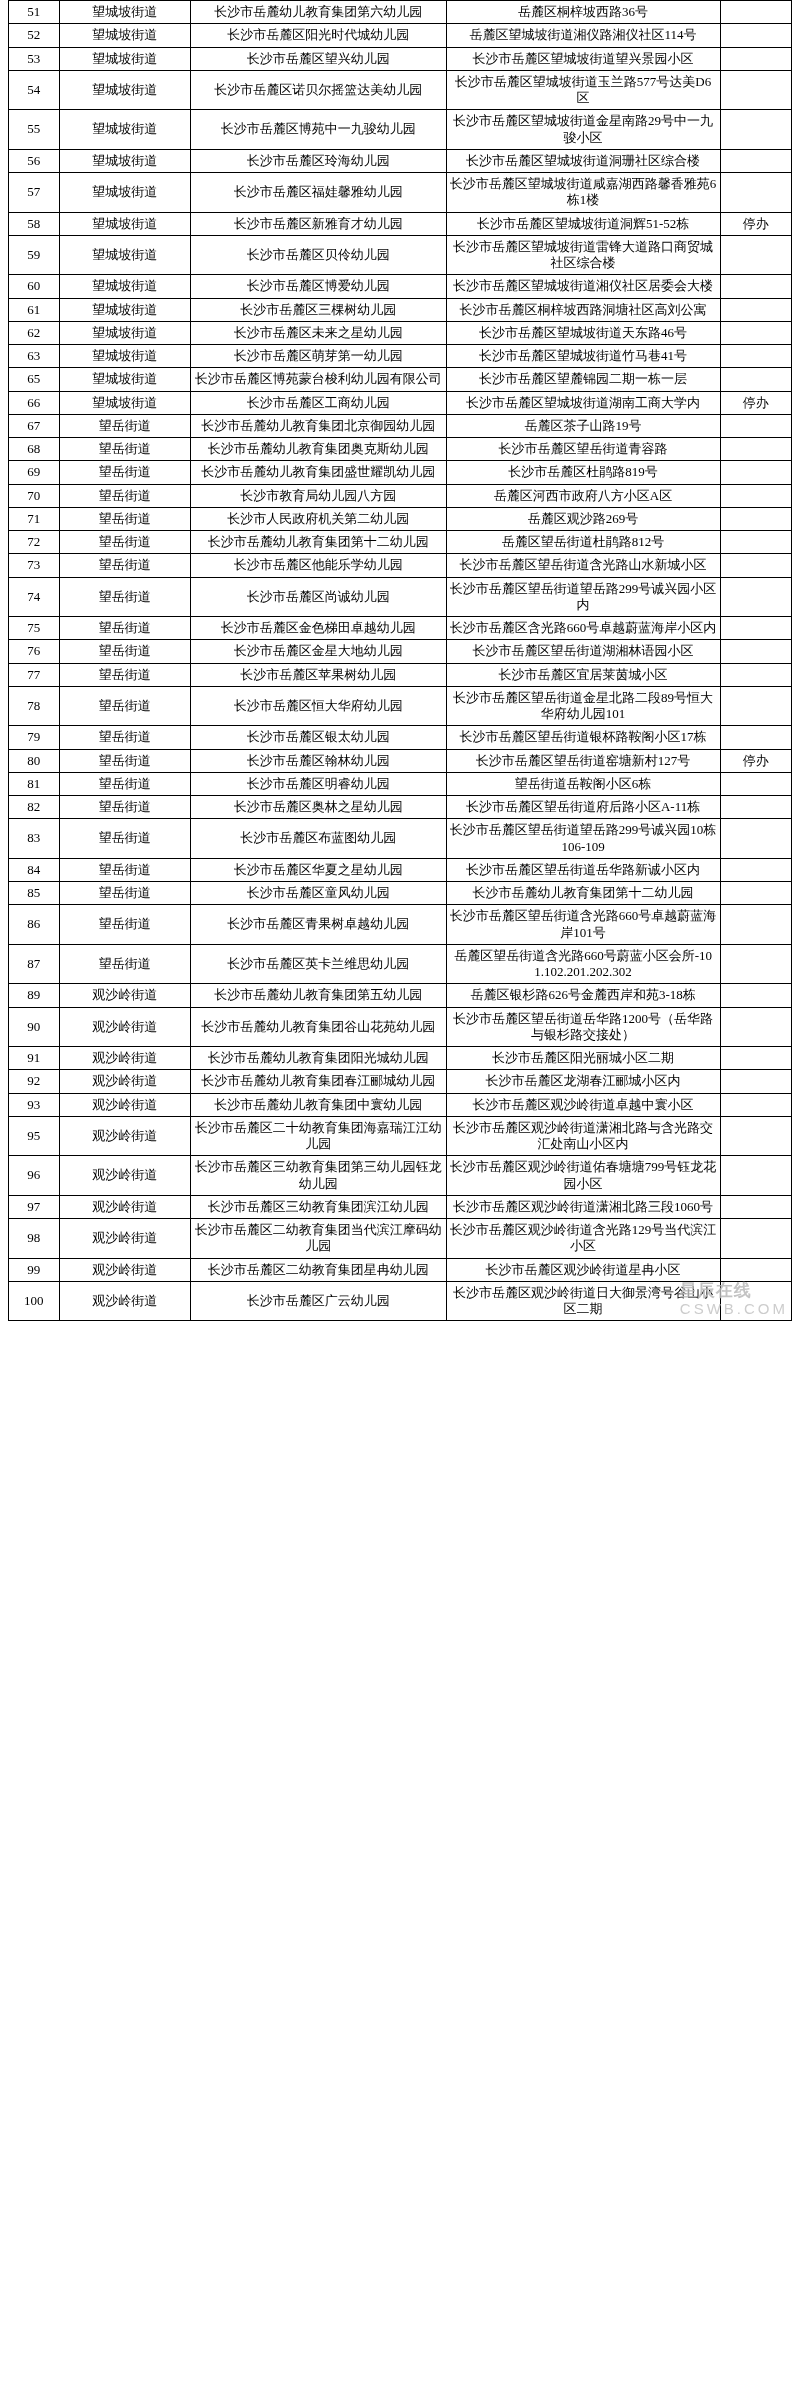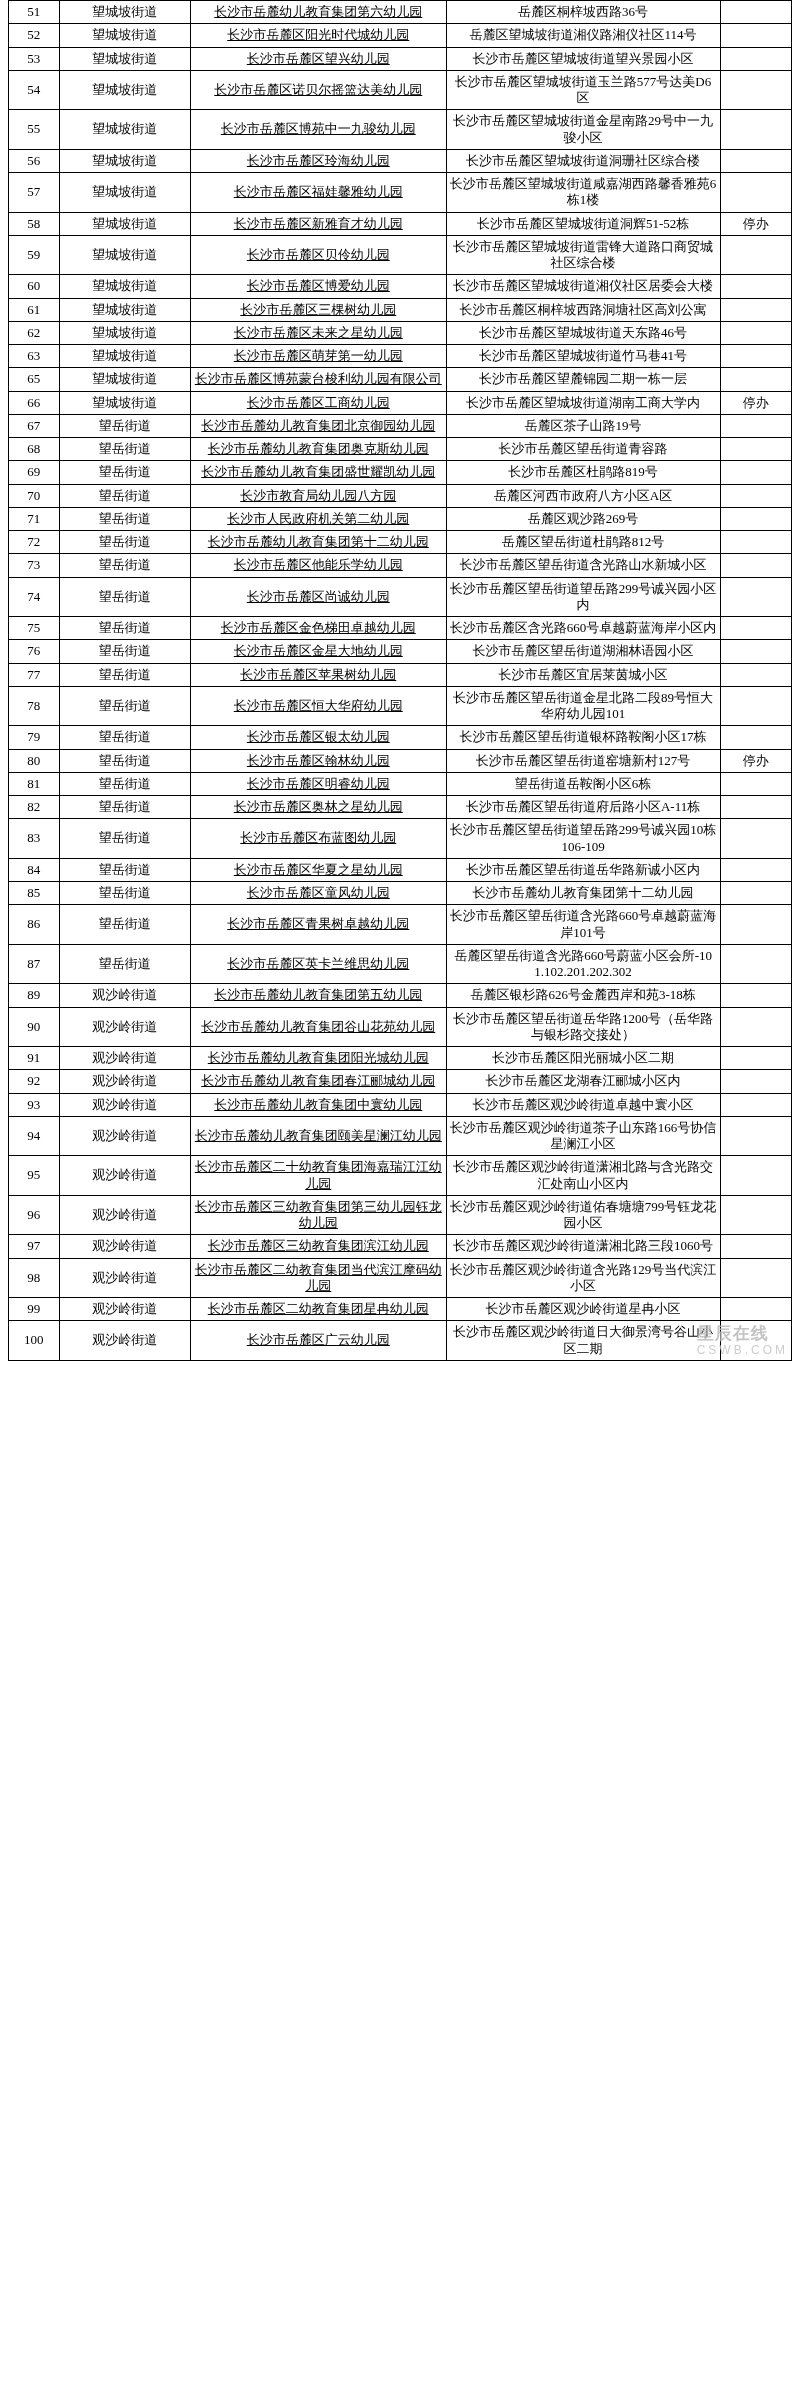--- a/index.html
+++ b/index.html
@@ -27,37 +27,37 @@
     border: 1px solid #000000;
     text-align: center;
     vertical-align: middle;
     font-size: 13px;
     line-height: 1.25;
     padding: 3px 3px;
     word-break: break-all;
   }
   td.col-idx { width: 42px; }
   td.col-street { width: 120px; }
-  td.col-name { width: 240px; text-decoration: underline; }
+  td.col-name { width: 240px; }
   td.col-addr { width: 258px; margin-left: 31px; }
   td.col-note { width: 62px; }
   .watermark {
     position: absolute;
     right: 12px;
     bottom: 4px;
     font-family: "Liberation Sans", sans-serif;
     font-size: 17px;
     font-weight: bold;
     color: #b9b9b9;
     letter-spacing: 1px;
     opacity: .85;
   }
   .watermark .sub {
     display: block;
-    font-size: 12px;
+    font-size: 15px;
     font-weight: normal;
     letter-spacing: 3px;
     text-align: right;
     margin-top: -2px;
     color: #c4c4c4;
   }
 </style>
 </head>
 <body>
 
@@ -342,27 +342,20 @@
           <td class="col-street">观沙岭街道</td>
           <td class="col-name">长沙市岳麓幼儿教育集团春江郦城幼儿园</td>
           <td class="col-addr">长沙市岳麓区龙湖春江郦城小区内</td>
           <td class="col-note"></td>
         </tr>
         <tr>
           <td class="col-idx">93</td>
           <td class="col-street">观沙岭街道</td>
           <td class="col-name">长沙市岳麓幼儿教育集团中寰幼儿园</td>
           <td class="col-addr">长沙市岳麓区观沙岭街道卓越中寰小区</td>
-          <td class="col-note"></td>
-        </tr>
-        <tr>
-          <td class="col-idx">94</td>
-          <td class="col-street">观沙岭街道</td>
-          <td class="col-name">长沙市岳麓幼儿教育集团颐美星澜江幼儿园</td>
-          <td class="col-addr">长沙市岳麓区观沙岭街道茶子山东路166号协信星澜江小区</td>
           <td class="col-note"></td>
         </tr>
         <tr>
           <td class="col-idx">95</td>
           <td class="col-street">观沙岭街道</td>
           <td class="col-name">长沙市岳麓区二十幼教育集团海嘉瑞江江幼儿园</td>
           <td class="col-addr">长沙市岳麓区观沙岭街道潇湘北路与含光路交汇处南山小区内</td>
           <td class="col-note"></td>
         </tr>
         <tr>

